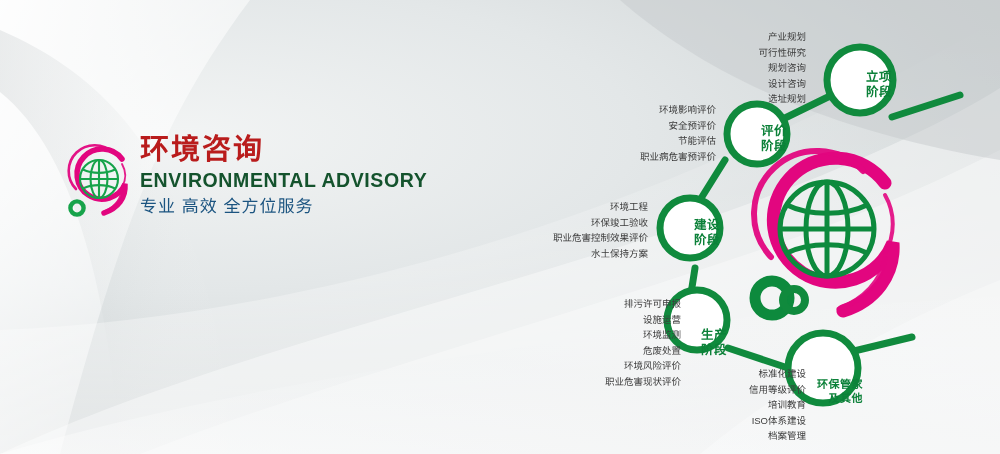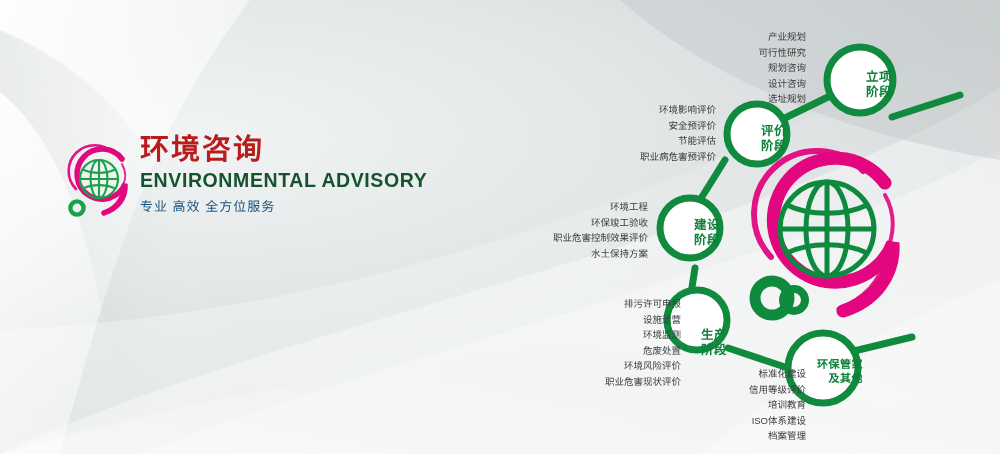--- a/index.html
+++ b/index.html
@@ -23,34 +23,34 @@
   .brand-text{position:absolute;left:78px;top:0;width:345px;}
   .brand-cn{
     font-size:29px;font-weight:bold;color:#b91c1c;letter-spacing:2px;
     line-height:34px;margin:0 0 2px 0;white-space:nowrap;
   }
   .brand-en{
     font-size:19.5px;font-weight:bold;color:#14532d;letter-spacing:0.6px;
     line-height:24px;margin:0;white-space:nowrap;
   }
   .brand-slogan{
-    font-size:13px;color:#1b5480;letter-spacing:1px;line-height:26px;
+    font-size:17px;color:#1b5480;letter-spacing:1px;line-height:26px;
     margin:2px 0 0 0;white-space:nowrap;
   }
 
   
   .diagram{position:absolute;left:540px;top:0;width:460px;height:454px;}
   .diagram-svg{position:absolute;inset:0;}
 
   .node-label{
     position:absolute;text-align:right;color:#0c8139;font-weight:bold;
     font-size:12.5px;line-height:15px;letter-spacing:0.5px;
     white-space:pre-line;pointer-events:none;
   }
-  .node-label.small{font-size:11px;line-height:14px;}
+  .node-label.small{font-size:11px;line-height:14px;margin-top:20px;}
 
   .svc-list{
     position:absolute;text-align:right;color:#3c3c3c;
     font-size:9.5px;line-height:11.6px;white-space:nowrap;
   }
   .svc-list div{margin:4px;padding:0;}
 </style>
 </head>
 <body>
 

